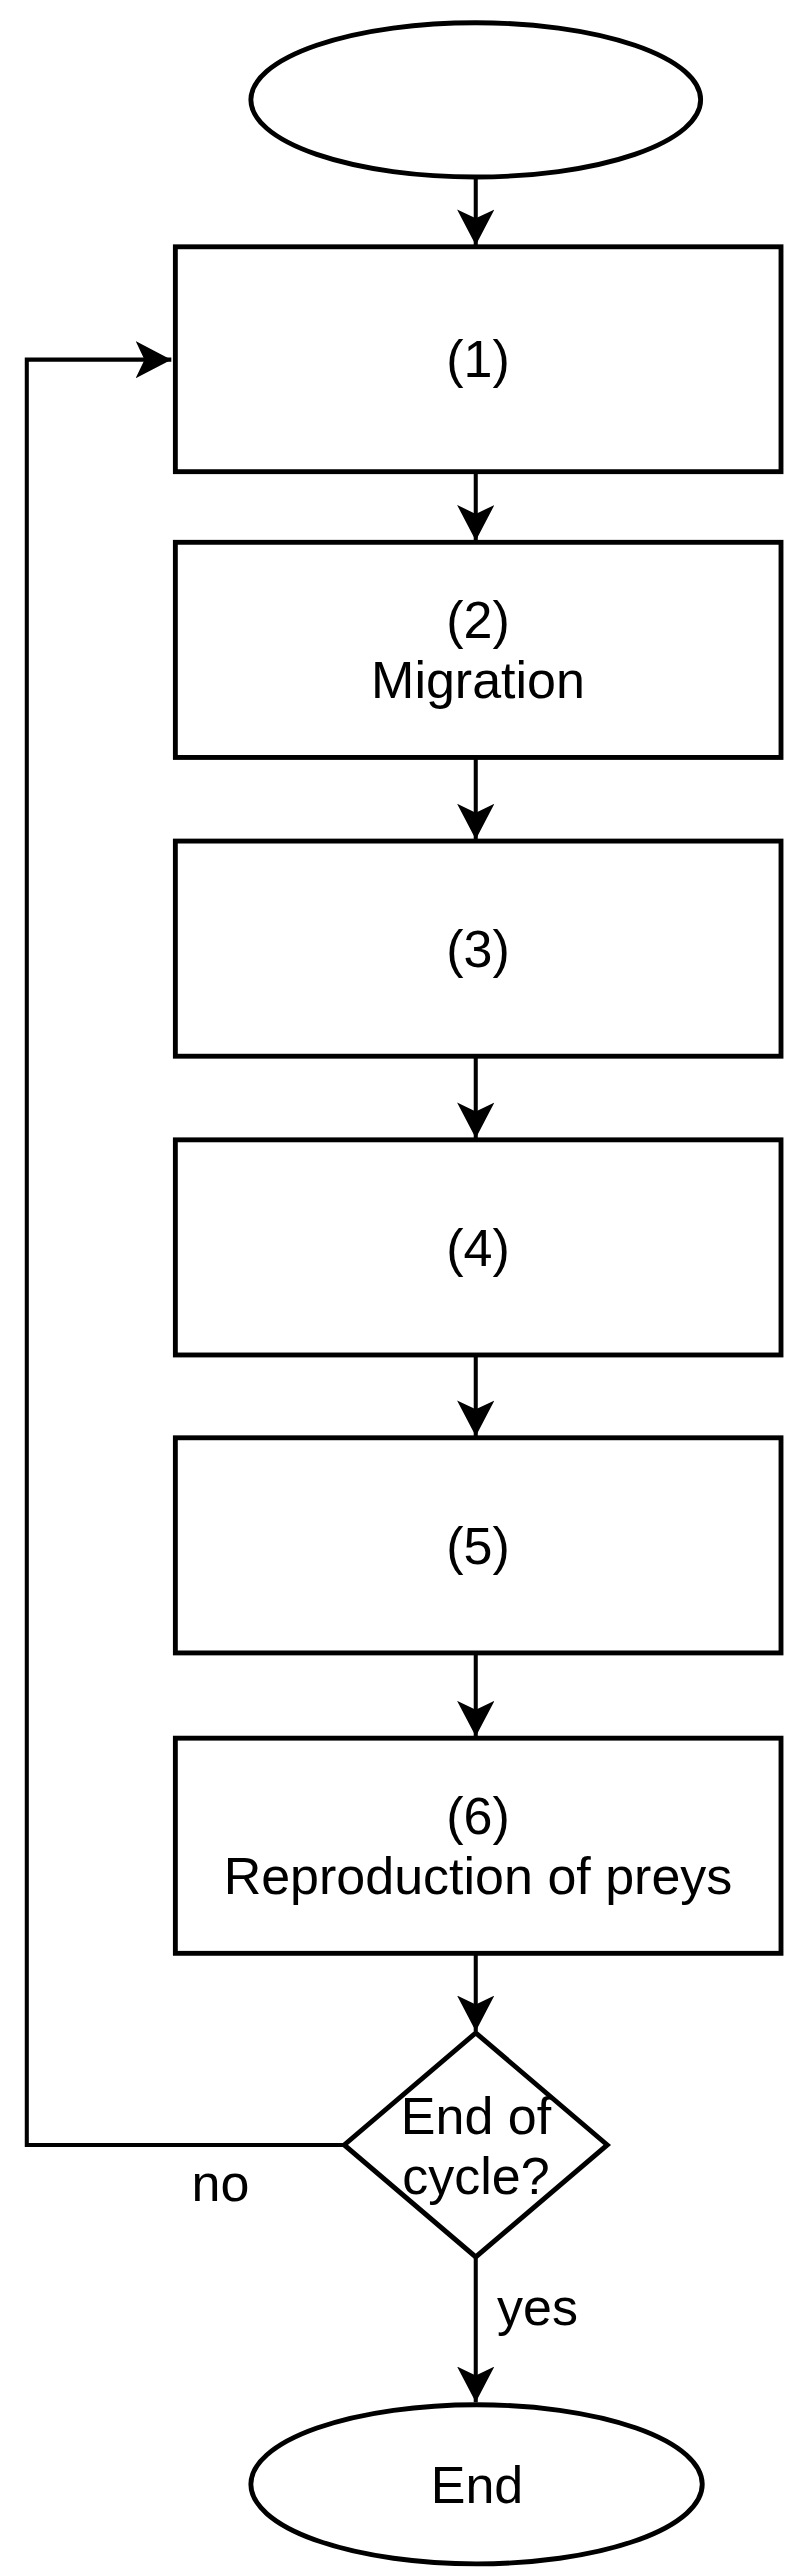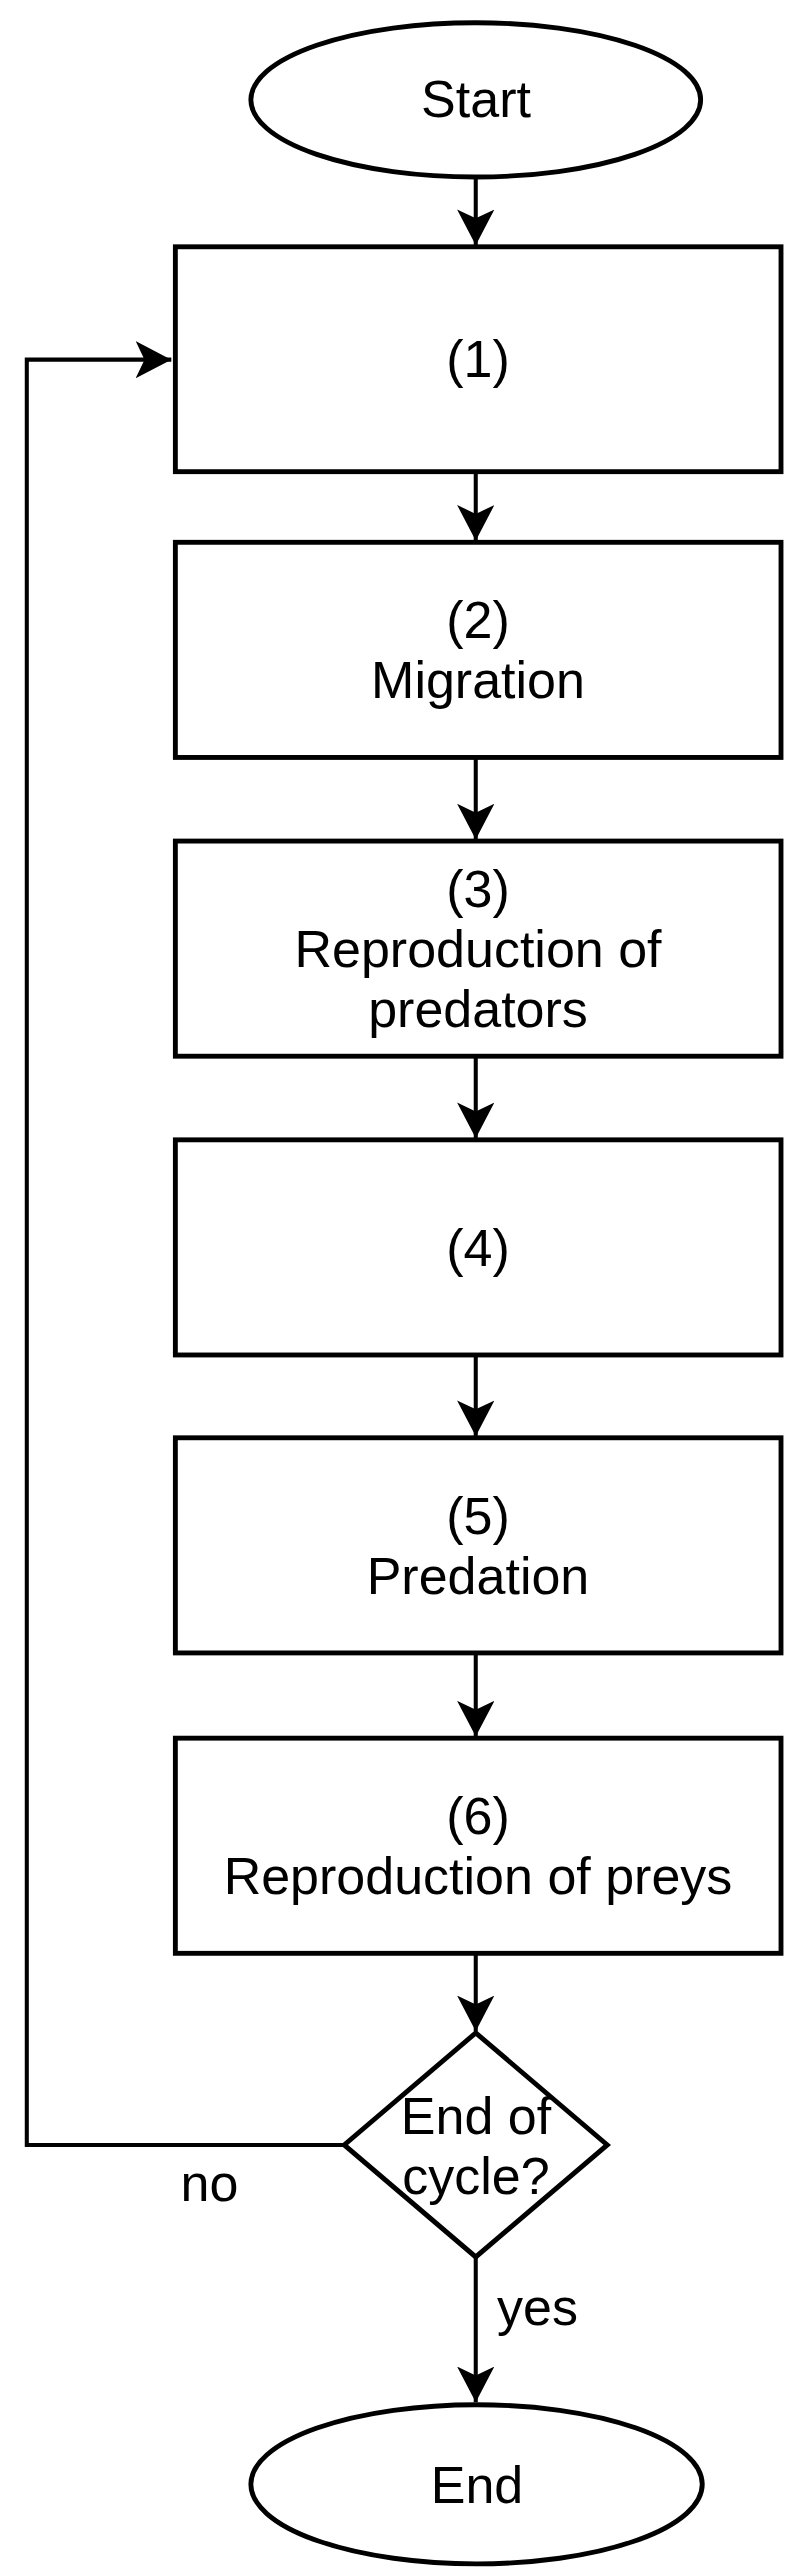--- a/index.html
+++ b/index.html
@@ -76,52 +76,49 @@
     <rect x="216" y="1035" width="746" height="265" fill="#ffffff" stroke="#000000" stroke-width="6"></rect>
     <rect x="216" y="1403" width="746" height="265" fill="#ffffff" stroke="#000000" stroke-width="6"></rect>
     <rect x="216" y="1770" width="746" height="265" fill="#ffffff" stroke="#000000" stroke-width="6"></rect>
     <rect x="216" y="2140" width="746" height="265" fill="#ffffff" stroke="#000000" stroke-width="6"></rect>
 
     <polygon points="586,2503 748,2641 586,2779 424,2641" fill="#ffffff" stroke="#000000" stroke-width="6"></polygon>
 
     <ellipse cx="587" cy="3059" rx="278" ry="98" fill="#ffffff" stroke="#000000" stroke-width="6"></ellipse>
   </svg>
 
-  <div class="lbl" style="left:250px; top:22px; width:452px; height:154px;">Start</div>
 
   <div class="lbl step-lbl" style="left:175px; top:246px; width:606px; height:225px;">
     <span class="step-num">(1)</span>
   </div>
 
   <div class="lbl step-lbl" style="left:175px; top:542px; width:606px; height:215px;">
     <span class="step-num">(2)</span>
     <span class="step-text">Migration</span>
   </div>
 
   <div class="lbl step-lbl" style="left:175px; top:841px; width:606px; height:215px;">
     <span class="step-num">(3)</span>
-    <span class="step-text">Reproduction of predators</span>
   </div>
 
   <div class="lbl step-lbl" style="left:175px; top:1140px; width:606px; height:215px;">
     <span class="step-num">(4)</span>
   </div>
 
   <div class="lbl step-lbl" style="left:175px; top:1438px; width:606px; height:215px;">
     <span class="step-num">(5)</span>
-    <span class="step-text">Predation</span>
   </div>
 
   <div class="lbl step-lbl" style="left:175px; top:1738px; width:606px; height:215px;">
     <span class="step-num">(6)</span>
     <span class="step-text">Reproduction of preys</span>
   </div>
 
   <div class="lbl decision-lbl" style="left:354px; top:2033px; width:244px; height:225px;">End of cycle?</div>
 
-  <div class="lbl edge-lbl" style="left:173px; top:2154px; width:73px; height:58px;">no</div>
+  <div class="lbl edge-lbl" style="left:184px; top:2154px; width:73px; height:58px;">no</div>
 
   <div class="lbl edge-lbl" style="left:497px; top:2278px; width:106px; height:58px; justify-content:flex-start;text-align:center;">yes</div>
 
   <div class="lbl" style="left:251px; top:2405px; width:452px; height:159px;">End</div>
 
 </div>
 
 
 </body></html>

